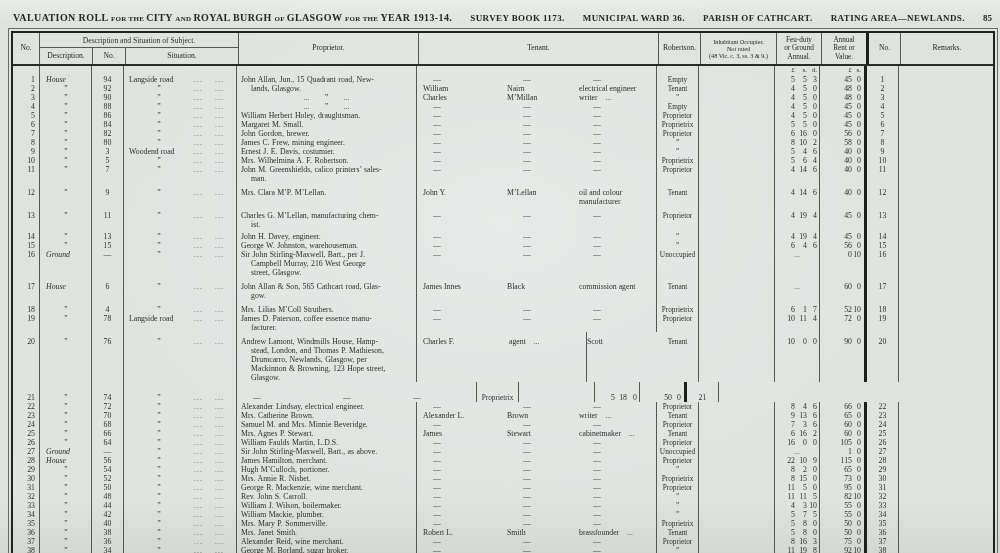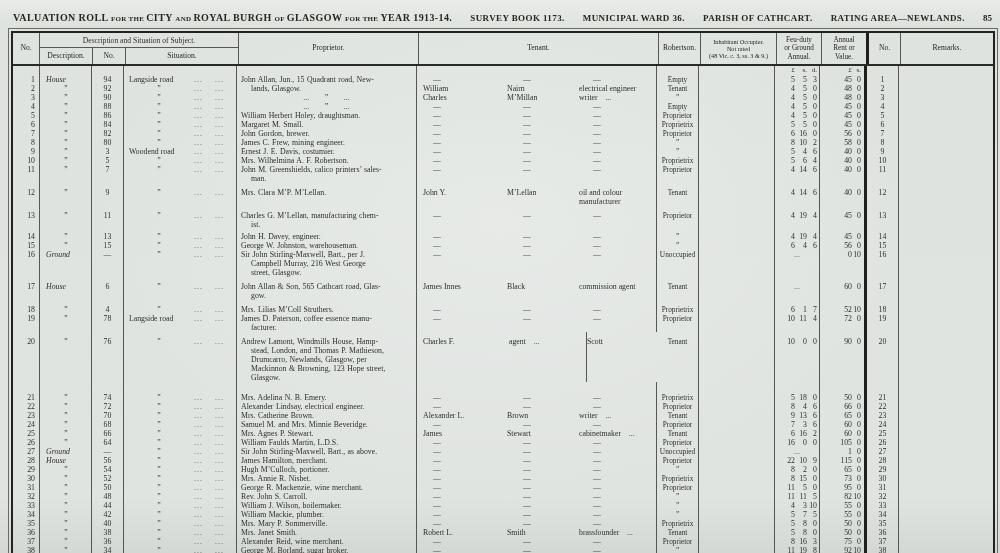--- a/index.html
+++ b/index.html
@@ -557,21 +557,20 @@
       </div>
       <div class="row g3">
         <div class="c c1 b">21</div>
         <div class="c c2 b ct">”</div>
         <div class="c c3 b">74</div>
         <div class="c c4 b">
           <div class="sname ct">”</div>
           <div class="dots">...</div>
           <div class="dots">...</div>
         </div>
-        <div class="c c5 b">Mrs. Adelina N. B. Emery.</div>
         <div class="c t1 dsh">—</div>
         <div class="c t2 dsh">—</div>
         <div class="c t3 b dsh">—</div>
         <div class="c c7 b">Proprietrix</div>
         <div class="c c8 b"></div>
         <div class="c c9 b"><div class="m f1" style="display: inline-block;">5</div><div class="m f2" style="display: inline-block;">18</div><div class="m f3" style="display: inline-block;">0</div></div>
         <div class="c c10"><div class="m a1" style="display: inline-block;">50</div><div class="m a2" style="display: inline-block;">0</div></div>
         <div class="c c11 b">21</div>
         <div class="c c12"></div>
       </div>

